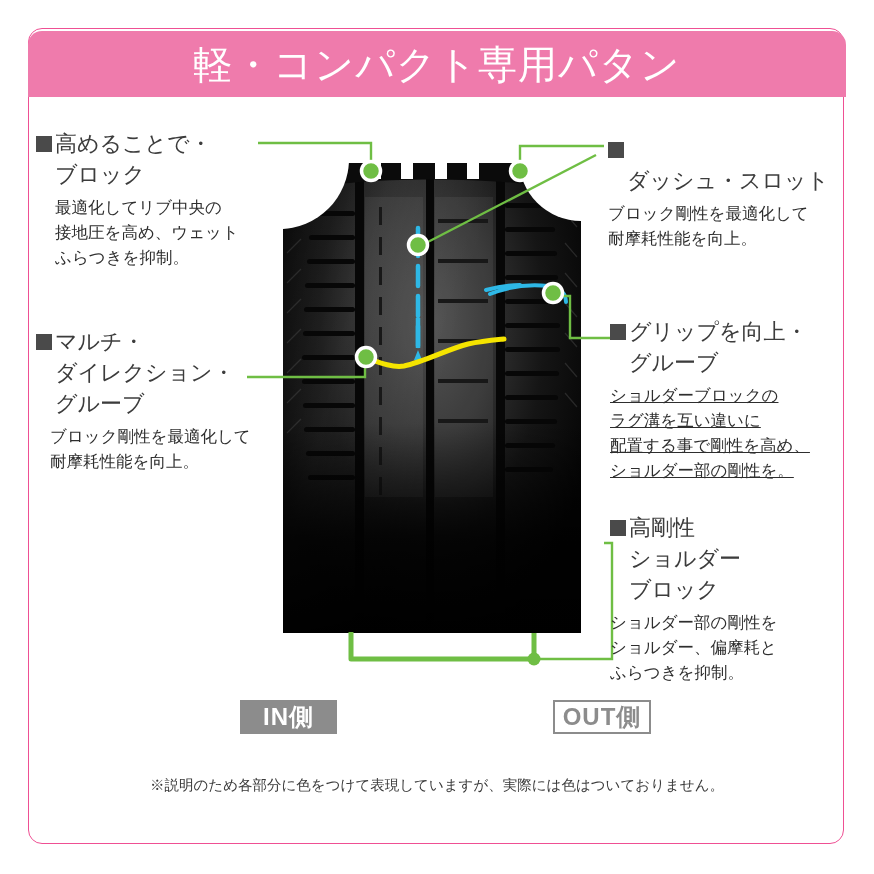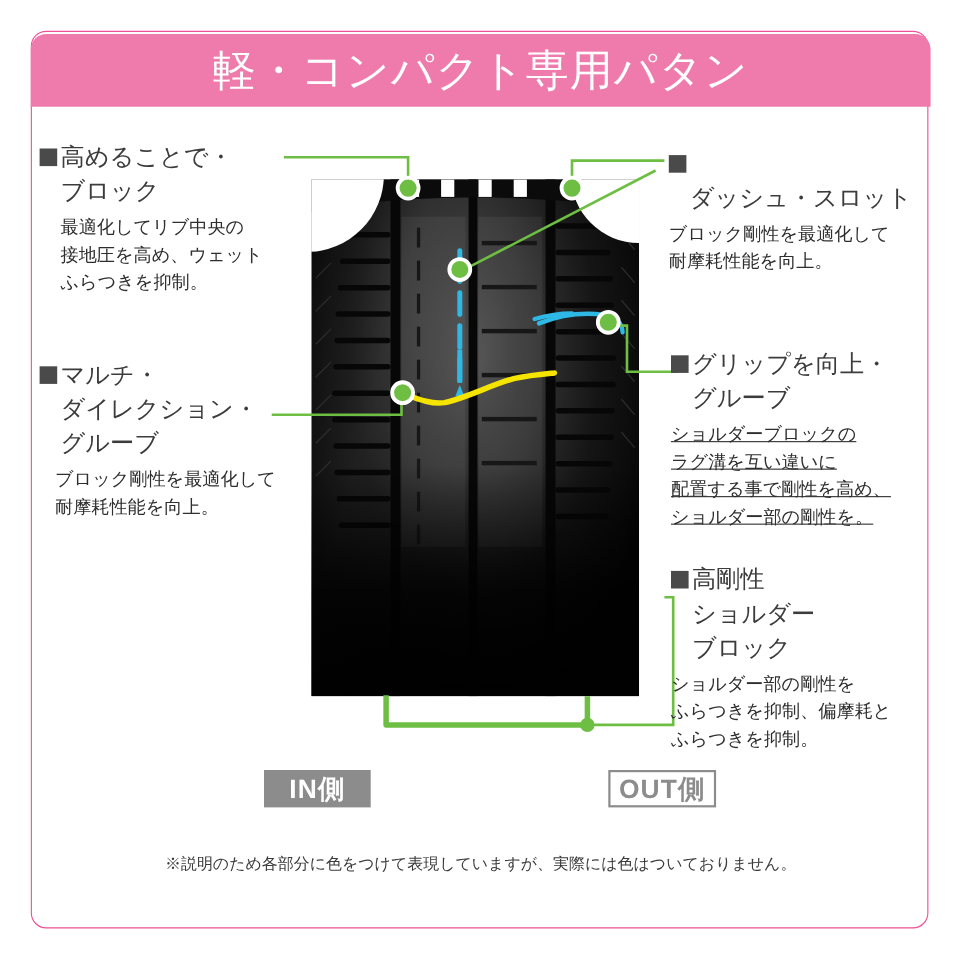--- a/index.html
+++ b/index.html
@@ -336,21 +336,21 @@
   </div>
 
   <div class="ann" style="left:610px;top:512px;">
     <div class="ann-head">
       <span><span class="sq"></span><span>高剛性</span></span>
       <span class="indent">ショルダー</span>
       <span class="indent">ブロック</span>
     </div>
     <div class="ann-body" style="padding-left:0px;">
       <div>ショルダー部の剛性を</div>
-      <div>ふらつきを抑制、偏摩耗と</div>
+      <div>ショルダー、偏摩耗と</div>
       <div>ふらつきを抑制。</div>
     </div>
   </div>
 
   <div class="badge badge-in">IN側</div>
   <div class="badge badge-out">OUT側</div>
 
   <div class="note">※説明のため各部分に色をつけて表現していますが、実際には色はついておりません。</div>
 
 </div>

